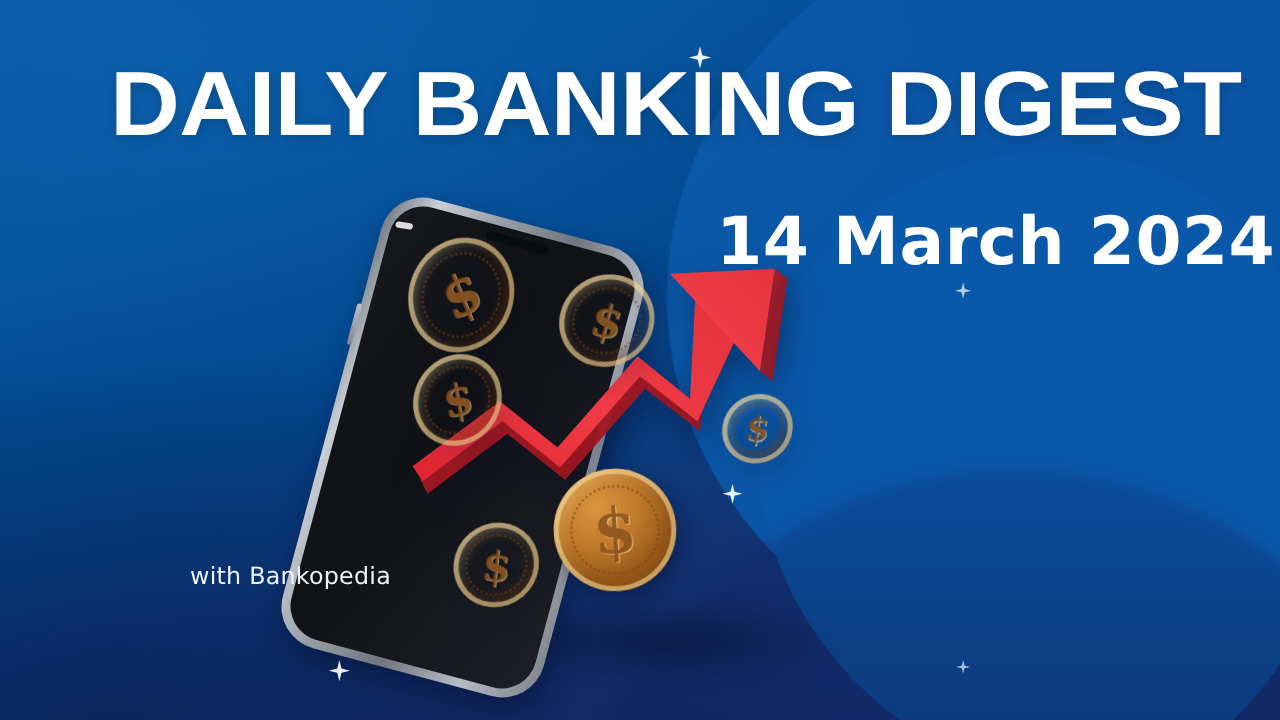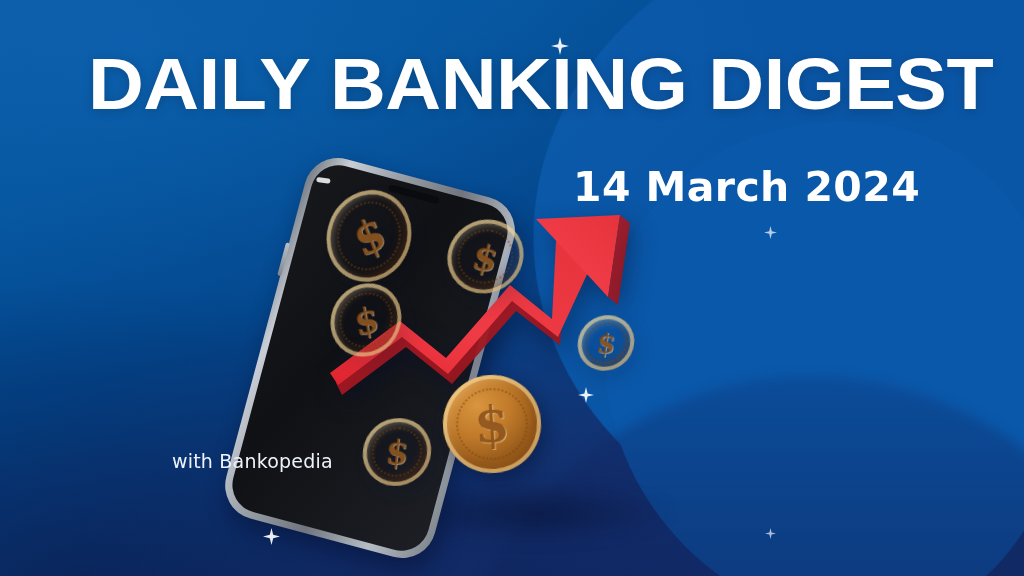--- a/index.html
+++ b/index.html
@@ -102,35 +102,34 @@
     white-space: nowrap;
     text-shadow: 0 2px 10px rgba(0,0,0,0.18);
   }
   .date {
     position: absolute;
     left: 573px;
     top: 163px;
     color: #ffffff;
     font-family: "DejaVu Sans", sans-serif;
     font-weight: 700;
-    font-size: 41px;
+    font-size: 53px;
     letter-spacing: 0.4px;
     white-space: nowrap;
   }
   .byline {
     position: absolute;
     left: 152px;
     top: 450px;
     color: #eef3fb;
     font-family: "DejaVu Sans", sans-serif;
     font-weight: 400;
     font-size: 19px;
     letter-spacing: 0.2px;
     white-space: nowrap;
-    margin-left: 20px;
   }
 
   
   .illus {
     position: absolute;
     left: 0;
     top: 0;
     width: 1024px;
     height: 576px;
     pointer-events: none;

